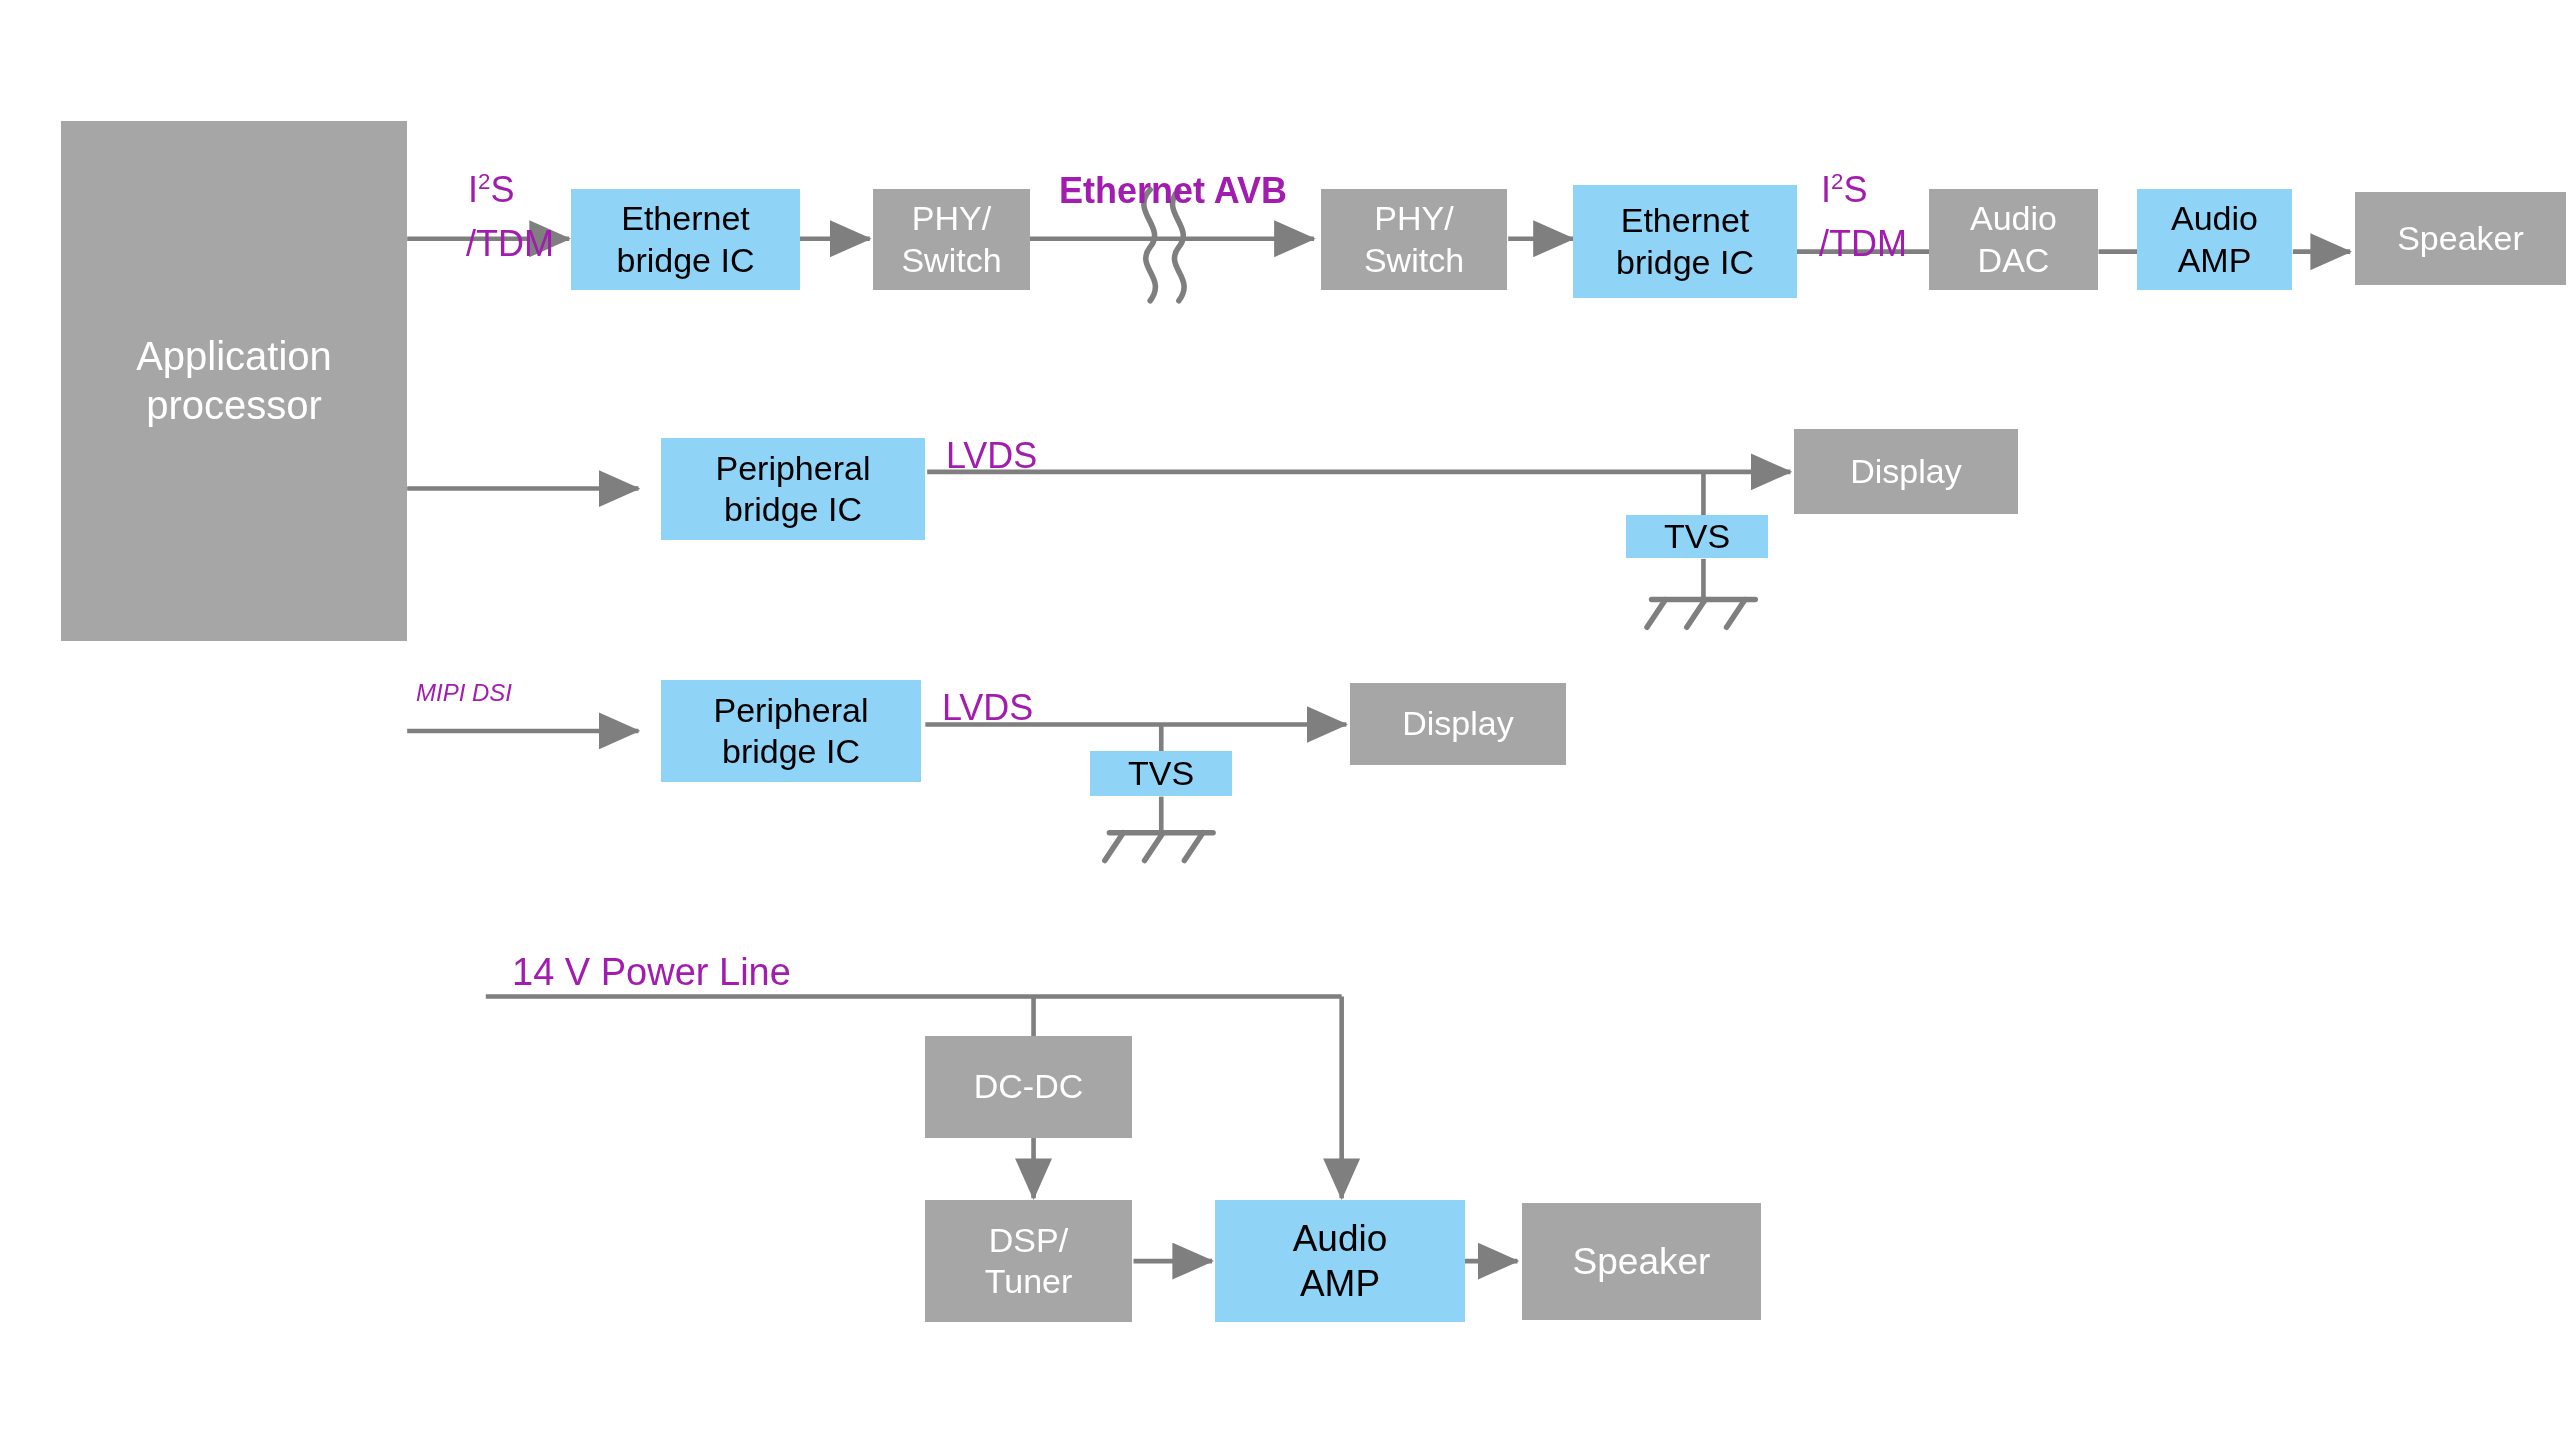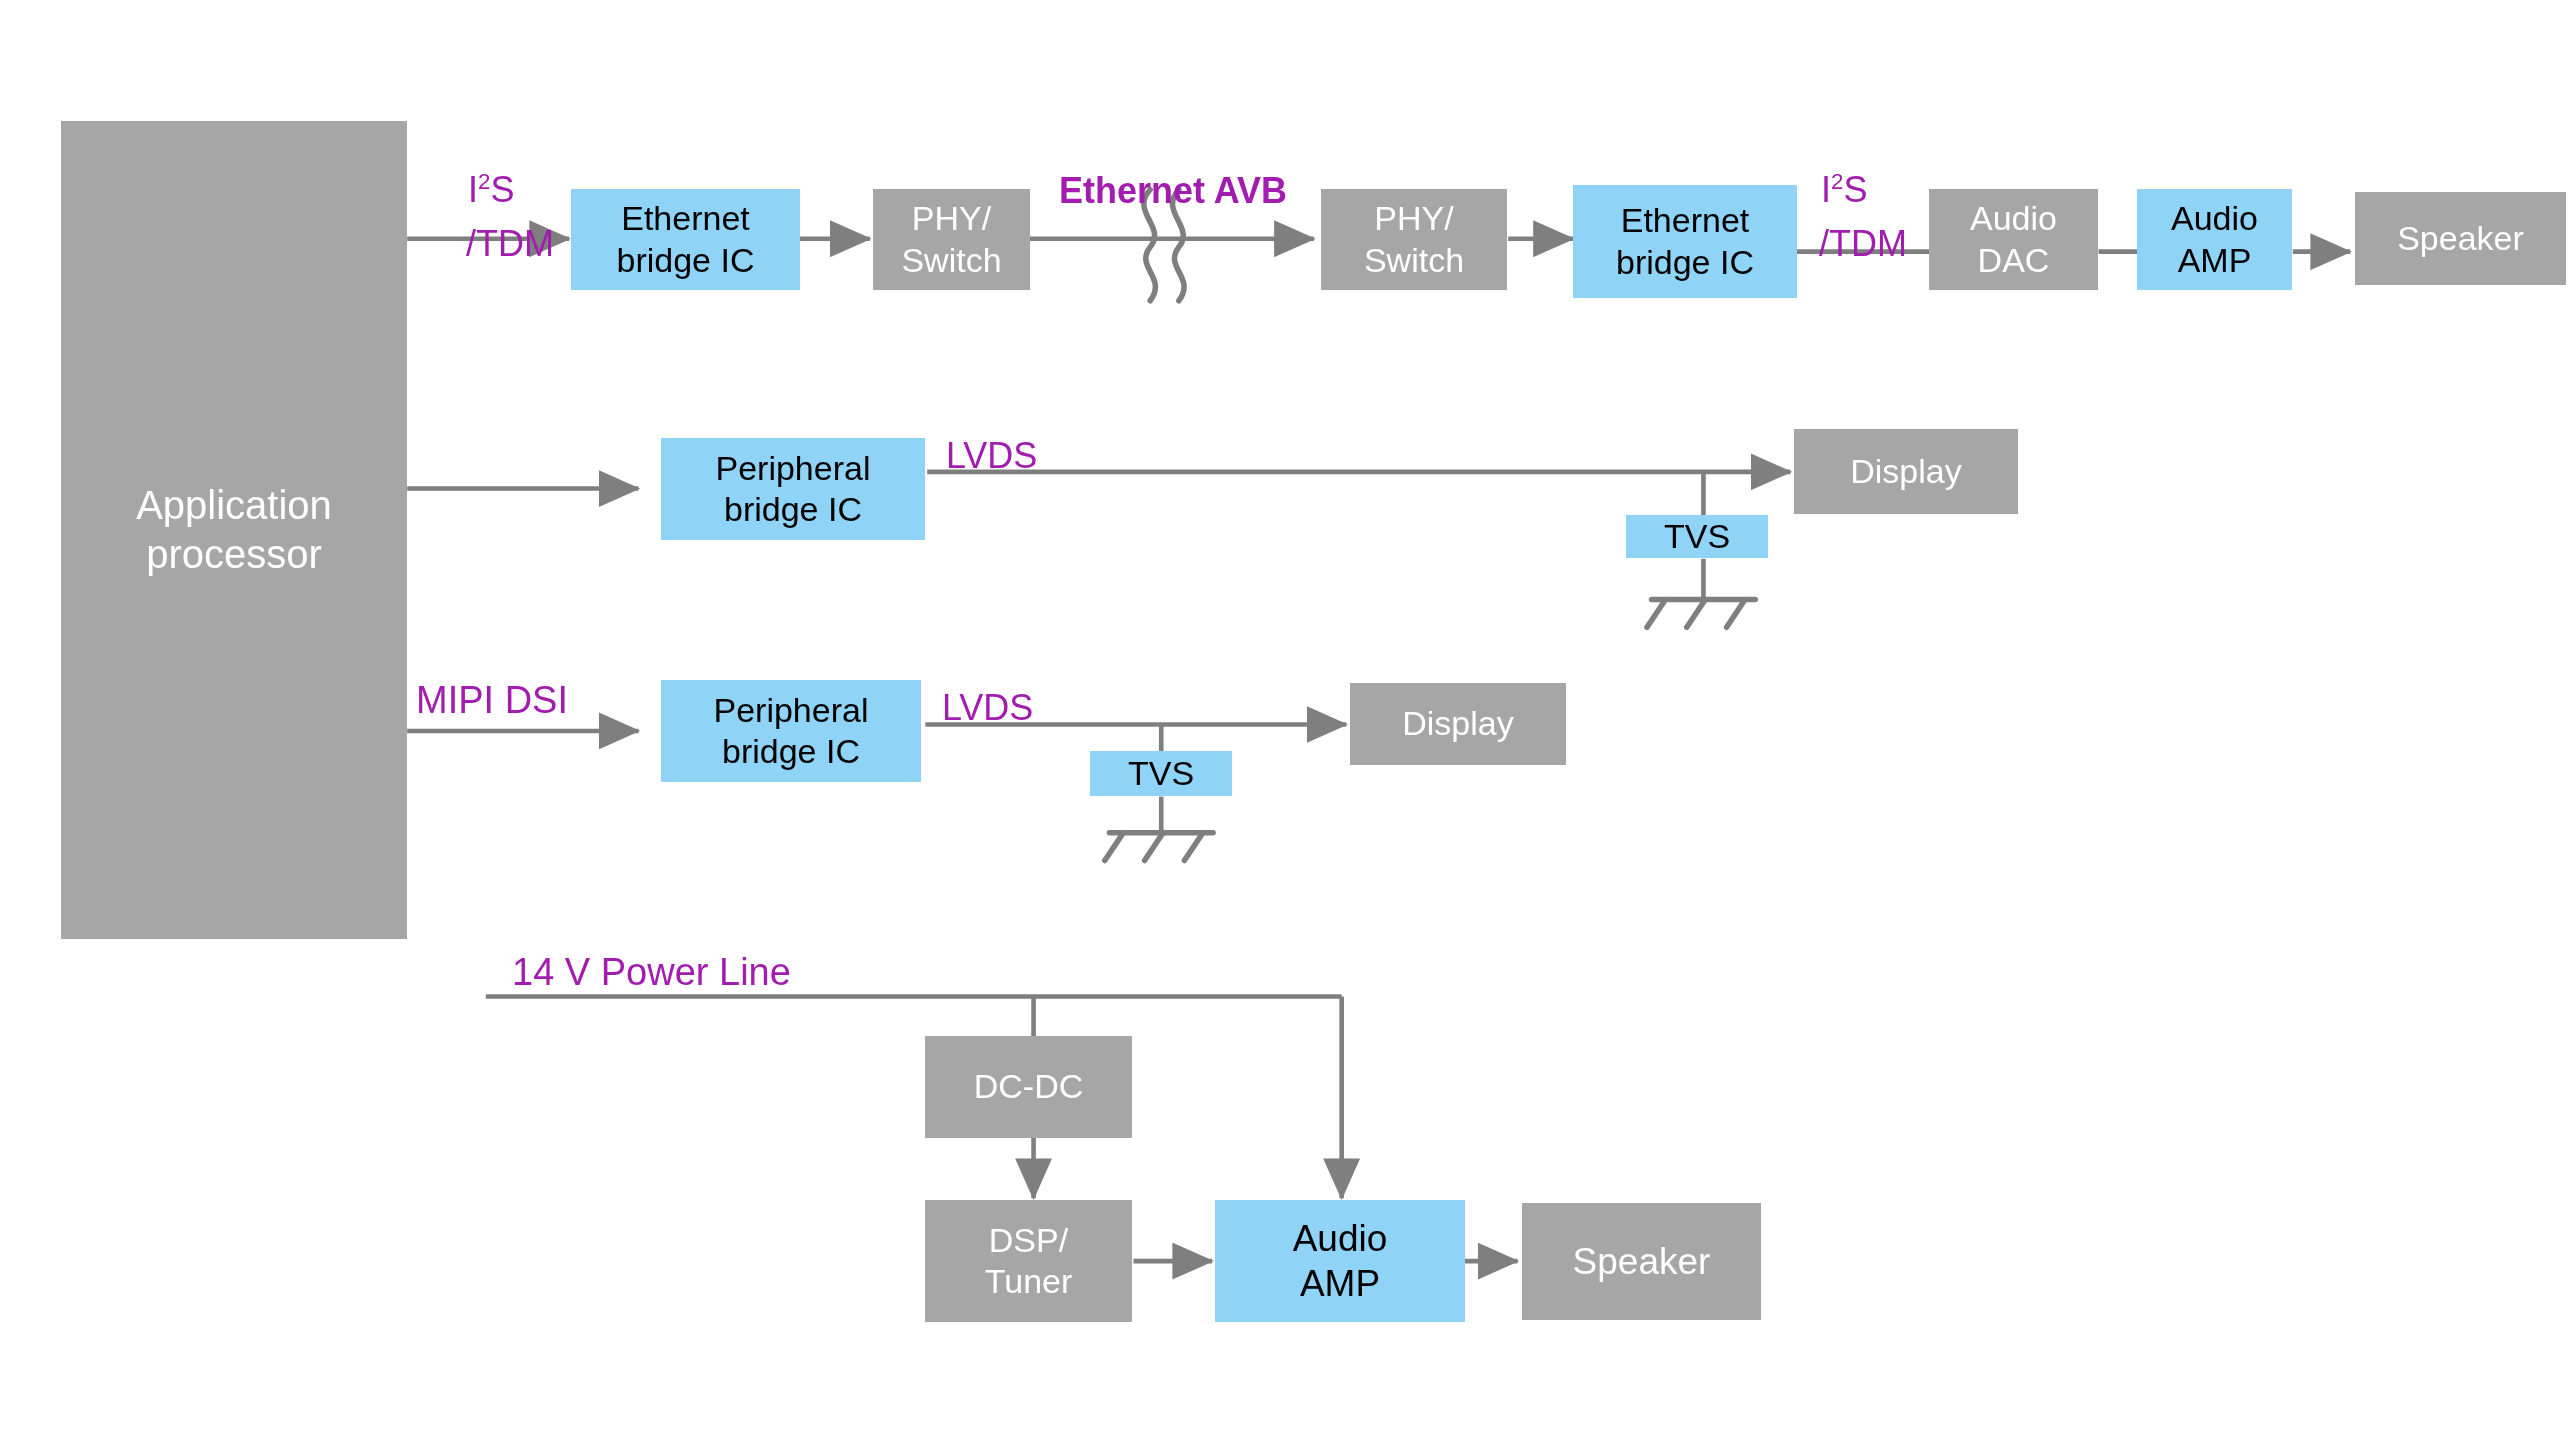--- a/index.html
+++ b/index.html
@@ -65,21 +65,21 @@
     </g>
 
     <g stroke="#7f7f7f" stroke-width="6" fill="none" stroke-linecap="round">
       <line x1="1199" y1="900" x2="1311" y2="900"></line>
       <line x1="1214" y1="900" x2="1194" y2="930"></line>
       <line x1="1257" y1="900" x2="1237" y2="930"></line>
       <line x1="1300" y1="900" x2="1280" y2="930"></line>
     </g>
   </svg>
 
-  <div class="blk gray" style="left:61px;top:121px;width:346px;height:818px;font-size:40px;">
+  <div class="blk gray" style="left:61px;top:121px;width:346px;height:520px;font-size:40px;">
     <span>Application
 processor</span>
   </div>
 
   <div class="blk blue" style="left:571px;top:189px;width:229px;height:101px;font-size:34px;">
     <span>Ethernet
 bridge IC</span>
   </div>
 
   <div class="blk gray" style="left:873px;top:189px;width:157px;height:101px;font-size:34px;">
@@ -167,20 +167,20 @@
   <div class="lbl" style="left:1781px;top:127px;font-size:36px;">
     <span>I</span><sup>2</sup><span>S</span>
   </div>
   <div class="lbl" style="left:1779px;top:181px;font-size:36px;">
     <span>/TDM</span>
   </div>
 
 
   <div class="lbl" style="left:946px;top:435px;font-size:36px;">LVDS</div>
 
-  <div class="lbl" style="left:416px;top:679px;font-size:38px;">MIPI DSI</div>
+  <div class="lbl" style="left:416px;top:679px;font-size:24px;font-style:italic;">MIPI DSI</div>
 
   <div class="lbl" style="left:942px;top:687px;font-size:36px;">LVDS</div>
 
   <div class="lbl" style="left:512px;top:951px;font-size:38px;">14 V Power Line</div>
 
 </div>
 
 
 </body></html>

